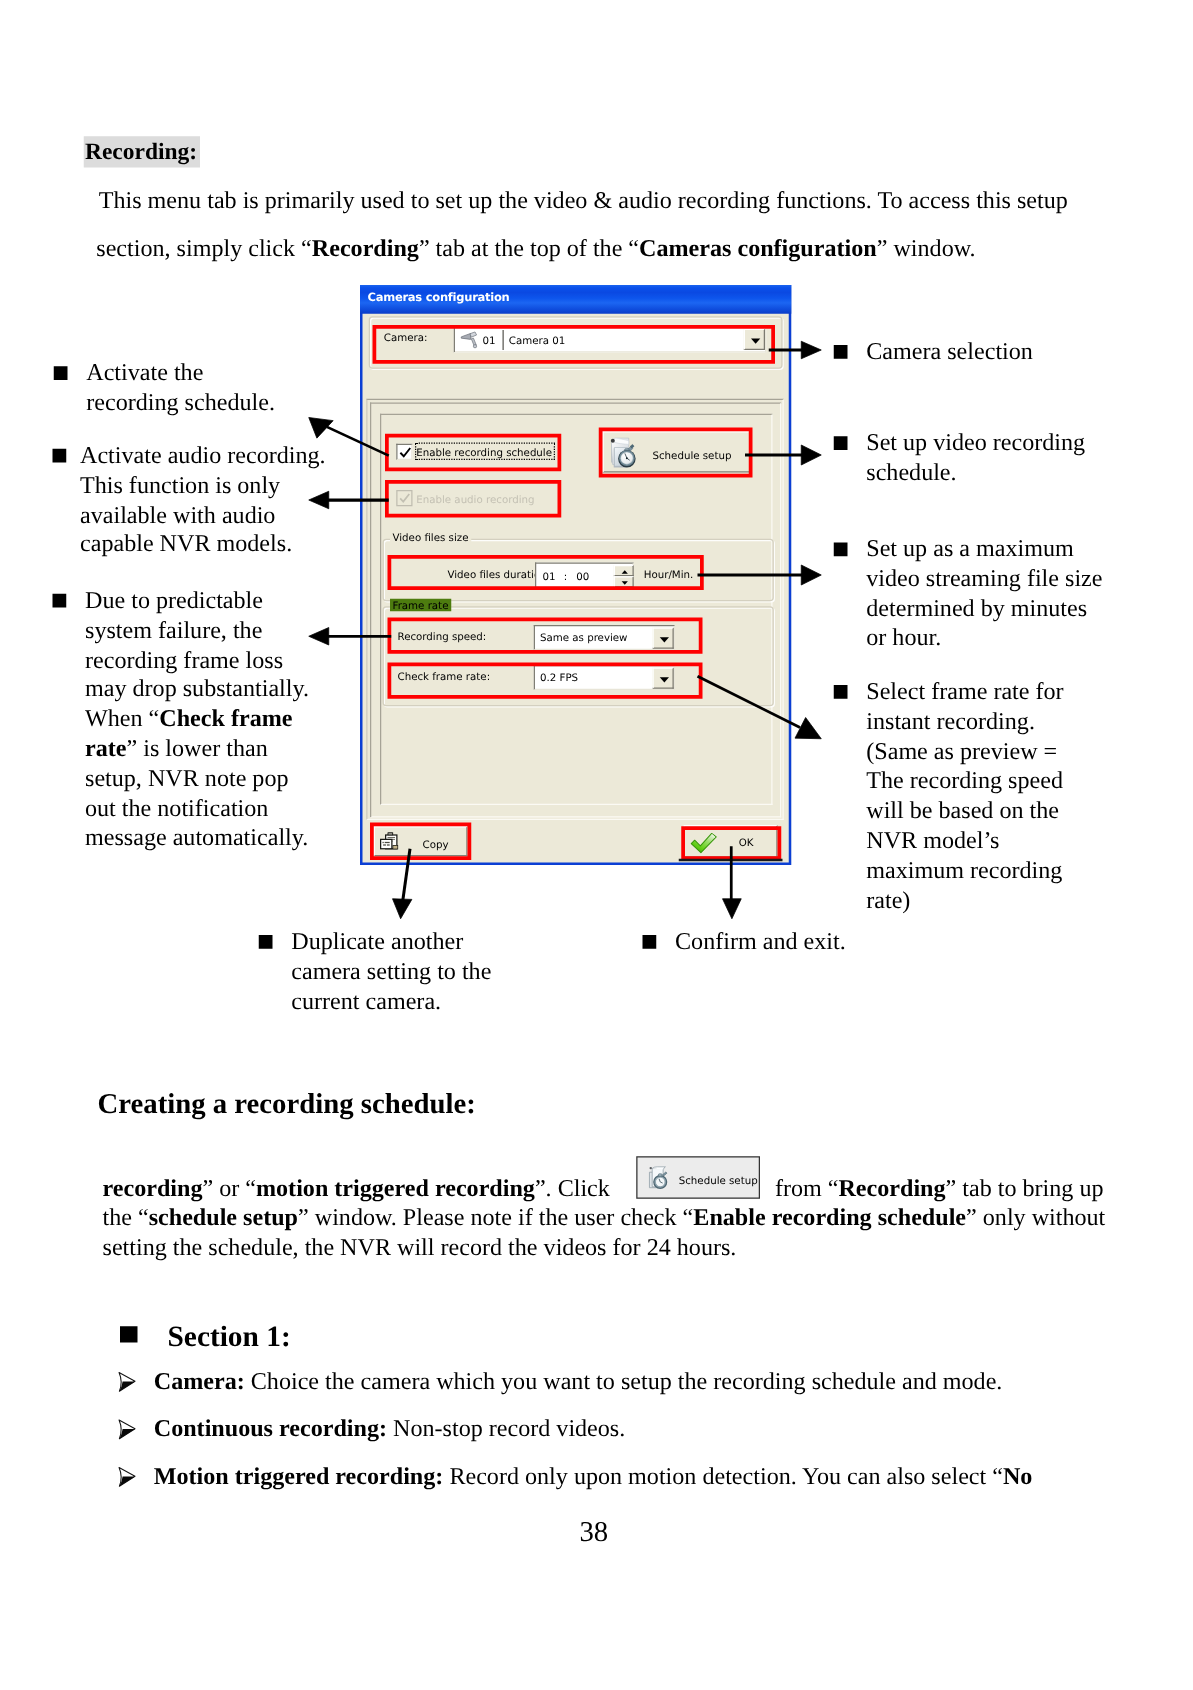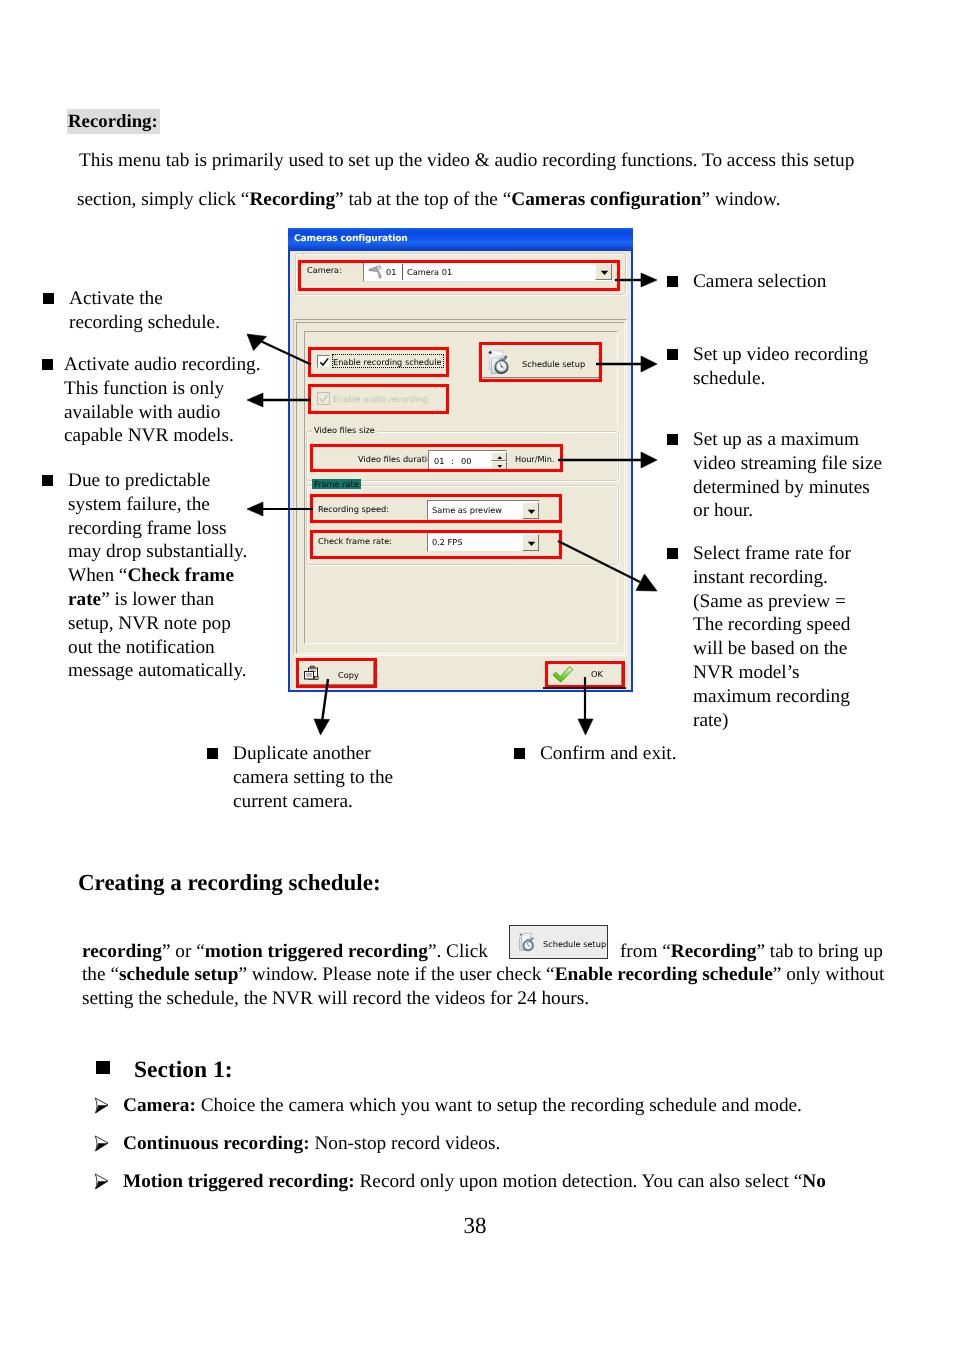--- a/index.html
+++ b/index.html
@@ -180,21 +180,21 @@
       <div class="combo-arrow" style="left:62px;top:10px;width:16px;height:9px;">
         <svg width="16" height="9" viewBox="0 0 16 9">
             <path d="M5.3 3 L10.3 3 L7.8 5.8 Z" fill="#000"></path>
           </svg>
       </div>
     </div>
     <div class="dlabel" style="left:227px;top:226px;">Hour/Min.</div>
     <div class="redbox" style="left:22px;top:216px;width:253px;height:28px;"></div>
 
     <div class="gbox" style="left:18px;top:257px;width:311px;height:78px;"></div>
-    <div class="dlabel abs" style="left:24px;top:251px;background:#0f766e;padding:0 2px;">Frame rate</div>
+    <div class="dlabel abs" style="left:24px;top:251px;background:#4d7c0f;padding:0 2px;">Frame rate</div>
 
     <div class="dlabel" style="left:30px;top:276px;">Recording speed:</div>
     <div class="sunken" style="position:absolute;left:139px;top:272px;width:113px;height:20px;">
       <span class="abs" style="left:4px;top:4px;font-family:'DejaVu Sans',sans-serif;font-size:8.2px;">Same as preview</span>
       <div class="combo-arrow" style="left:94px;top:1px;width:17px;height:17px;">
         <svg width="17" height="17" viewBox="0 0 17 17">
             <path d="M4.8 6.8 L12.2 6.8 L8.5 11 Z" fill="#000"></path>
           </svg>
       </div>
     </div>

